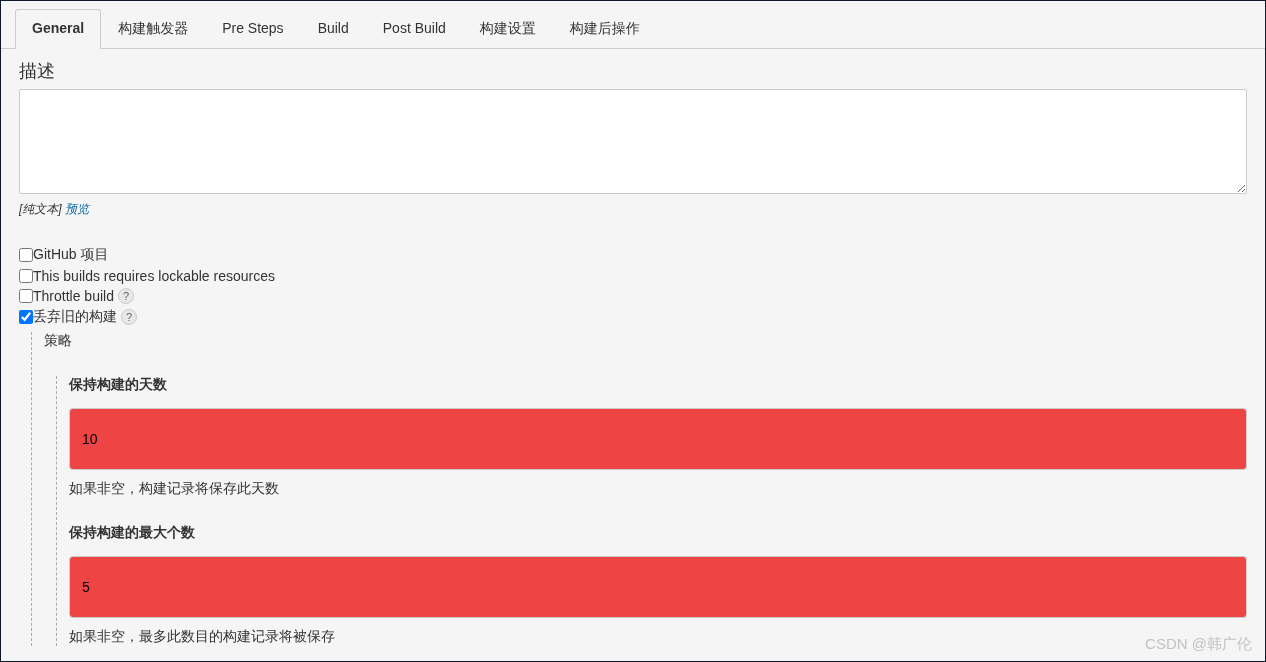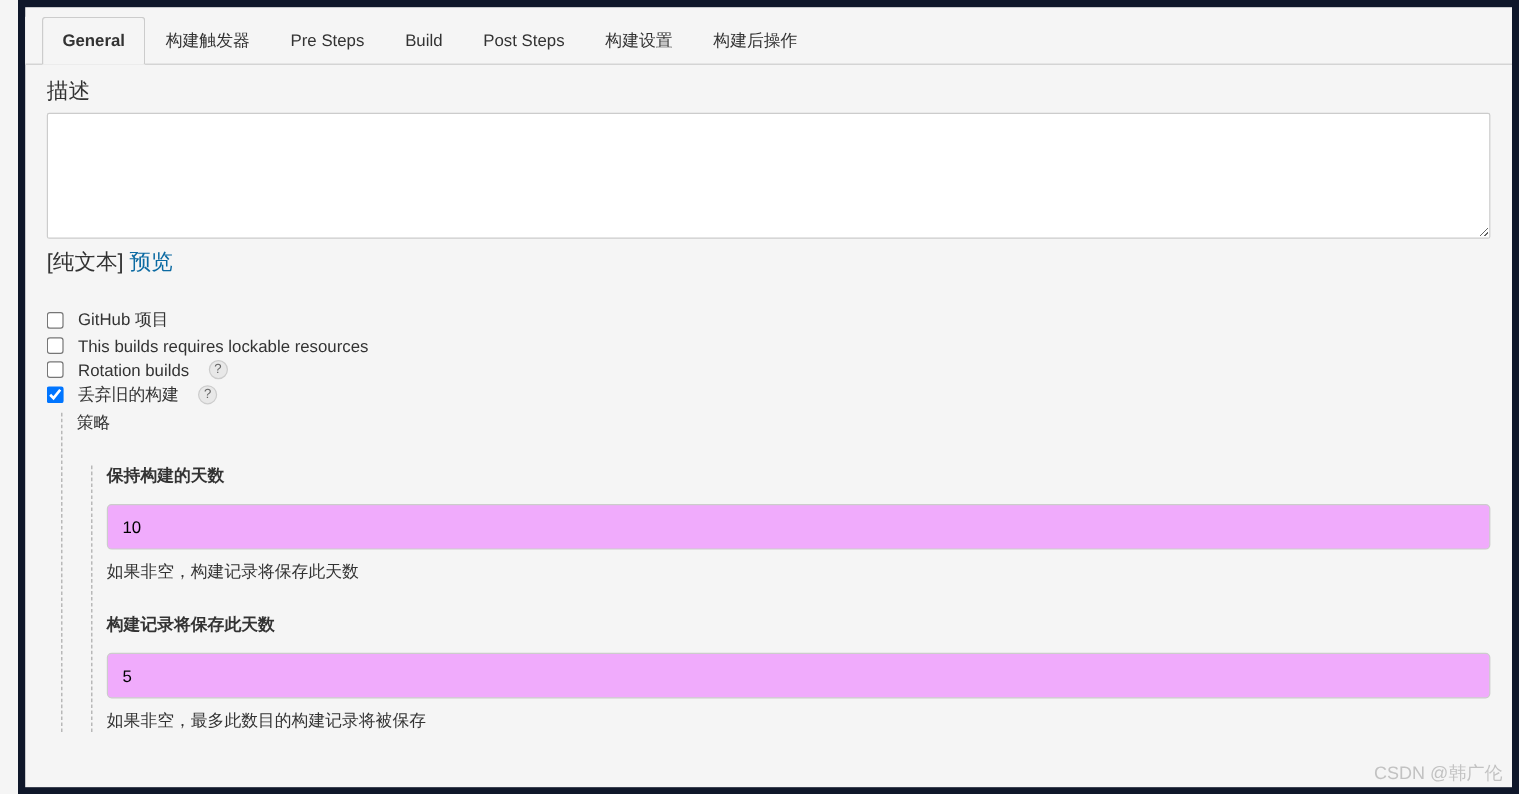--- a/index.html
+++ b/index.html
@@ -10,24 +10,23 @@
     body {
       font-family: -apple-system, BlinkMacSystemFont, "Segoe UI", Helvetica, Arial, sans-serif;
       font-size: 14px;
       background: #f5f5f5;
       color: #333;
       width: 1266px;
       height: 662px;
       overflow: hidden;
     }
     .outer-border {
-      border: 6px solid #0f172a;
+      border: 1px solid #0f172a;
       background: #f5f5f5;
       height: 100%;
-      margin-left: 15px;
     }
     .tabs {
       display: flex;
       border-bottom: 1px solid #ccc;
       background: #f5f5f5;
       padding-left: 14px;
       margin-top: 8px;
     }
     .tab {
       padding: 10px 16px;
@@ -60,35 +59,36 @@
       border: 1px solid #ccc;
       border-radius: 2px;
       padding: 6px;
       font-family: inherit;
       font-size: 14px;
       resize: vertical;
       background: #fff;
     }
     .preview-row {
       margin-top: 4px;
-      font-size: 18px;
-      color: #333;
+      font-size: 12px;
+      color: #333;
+      font-style: italic;
     }
     .preview-link {
       color: #0b6aa2;
       text-decoration: none;
       cursor: pointer;
     }
     .checkbox-list {
       margin-top: 28px;
     }
     .checkbox-row {
       display: flex;
       align-items: center;
-      gap: 12px;
+      gap: 0;
       margin-bottom: 4px;
     }
     .checkbox-row input[type="checkbox"] {
       width: 14px;
       height: 14px;
       cursor: pointer;
     }
     .checkbox-row label {
       font-size: 14px;
       cursor: pointer;
@@ -136,25 +136,25 @@
     .field-block {
       margin-bottom: 26px;
     }
     .field-title {
       font-weight: bold;
       font-size: 14px;
       margin-bottom: 14px;
     }
     .field-input {
       width: 100%;
-      padding: 10px 12px;
+      padding: 22px 12px;
       border: 1px solid #ccc;
       border-radius: 4px;
       font-size: 14px;
-      background: #f0abfc;
+      background: #ef4444;
     }
     .field-hint {
       font-size: 14px;
       color: #333;
       margin-top: 10px;
     }
     .watermark {
       position: fixed;
       bottom: 8px;
       right: 14px;
@@ -166,21 +166,21 @@
   </style>
 </head>
 <body>
 
 <div class="outer-border">
   <div class="tabs">
     <div class="tab active">General</div>
     <div class="tab">构建触发器</div>
     <div class="tab">Pre Steps</div>
     <div class="tab">Build</div>
-    <div class="tab">Post Steps</div>
+    <div class="tab">Post Build</div>
     <div class="tab">构建设置</div>
     <div class="tab">构建后操作</div>
   </div>
 
   <div class="content">
     <label class="section-label">描述</label>
     <textarea class="description-textarea" style=""></textarea>
     <div class="preview-row">
       <span>[纯文本] </span><a class="preview-link">预览</a>
     </div>
@@ -189,42 +189,42 @@
       <div class="checkbox-row">
         <input type="checkbox" style="">
         <label>GitHub 项目</label>
       </div>
       <div class="checkbox-row">
         <input type="checkbox" style="">
         <label>This builds requires lockable resources</label>
       </div>
       <div class="checkbox-row">
         <input type="checkbox" style="">
-        <label>Rotation builds</label>
+        <label>Throttle build</label>
         <span class="help-icon">?</span>
       </div>
       <div class="checkbox-row">
         <input type="checkbox" checked="" style="">
         <label>丢弃旧的构建</label>
         <span class="help-icon">?</span>
       </div>
     </div>
 
     <div class="indent-section">
       <div class="strategy-label">策略</div>
 
       <div class="nested-section">
         <div class="field-block">
           <div class="field-title">保持构建的天数</div>
           <input type="text" class="field-input" value="10" style="">
           <div class="field-hint">如果非空，构建记录将保存此天数</div>
         </div>
 
         <div class="field-block">
-          <div class="field-title">构建记录将保存此天数</div>
+          <div class="field-title">保持构建的最大个数</div>
           <input type="text" class="field-input" value="5" style="">
           <div class="field-hint">如果非空，最多此数目的构建记录将被保存</div>
         </div>
       </div>
     </div>
   </div>
 </div>
 
 <div class="watermark">CSDN @韩广伦</div>
 

